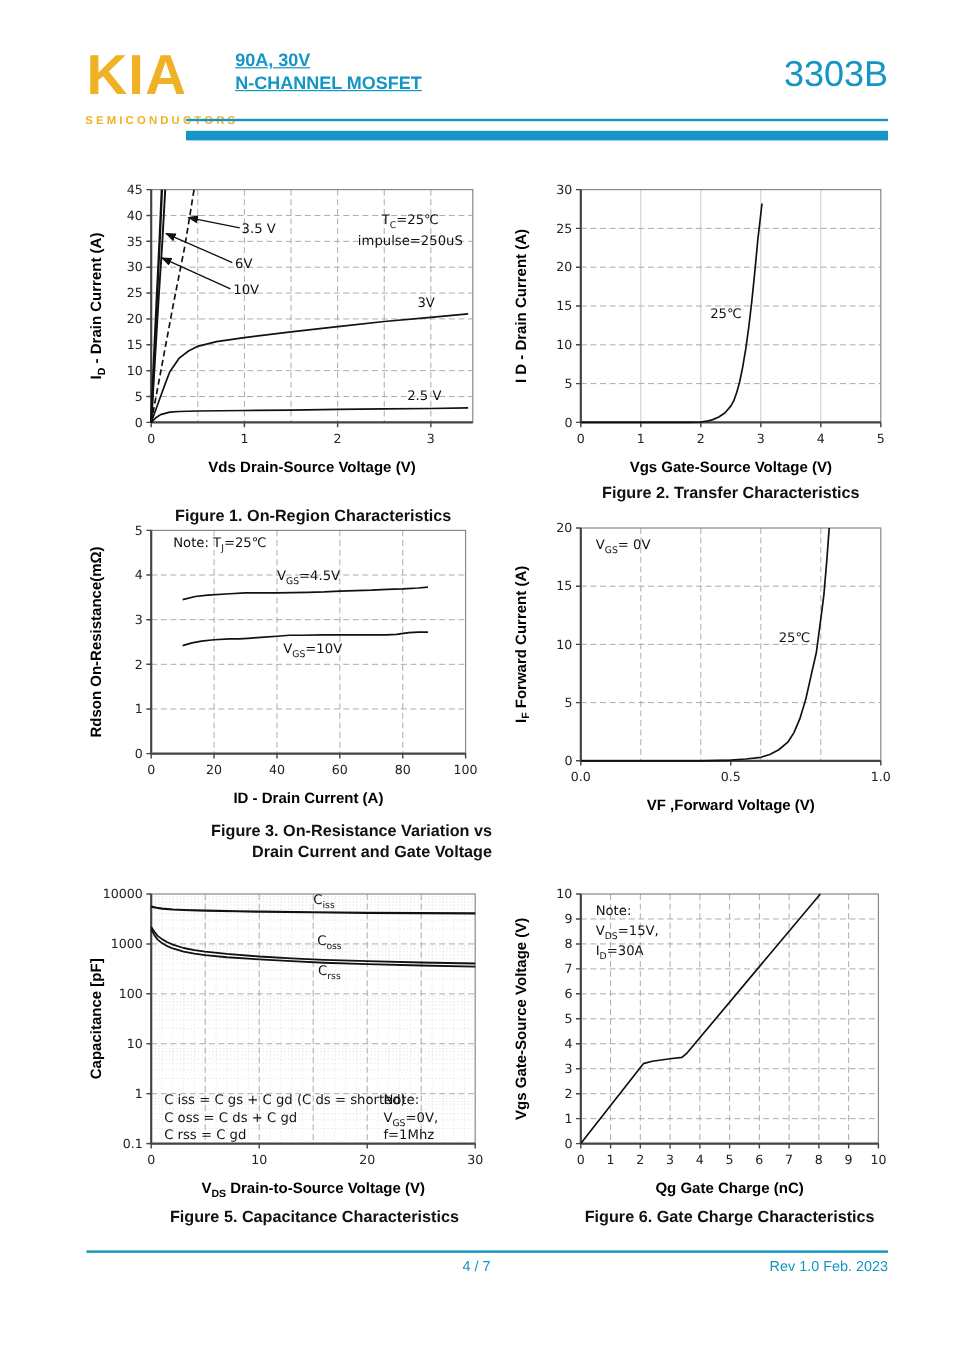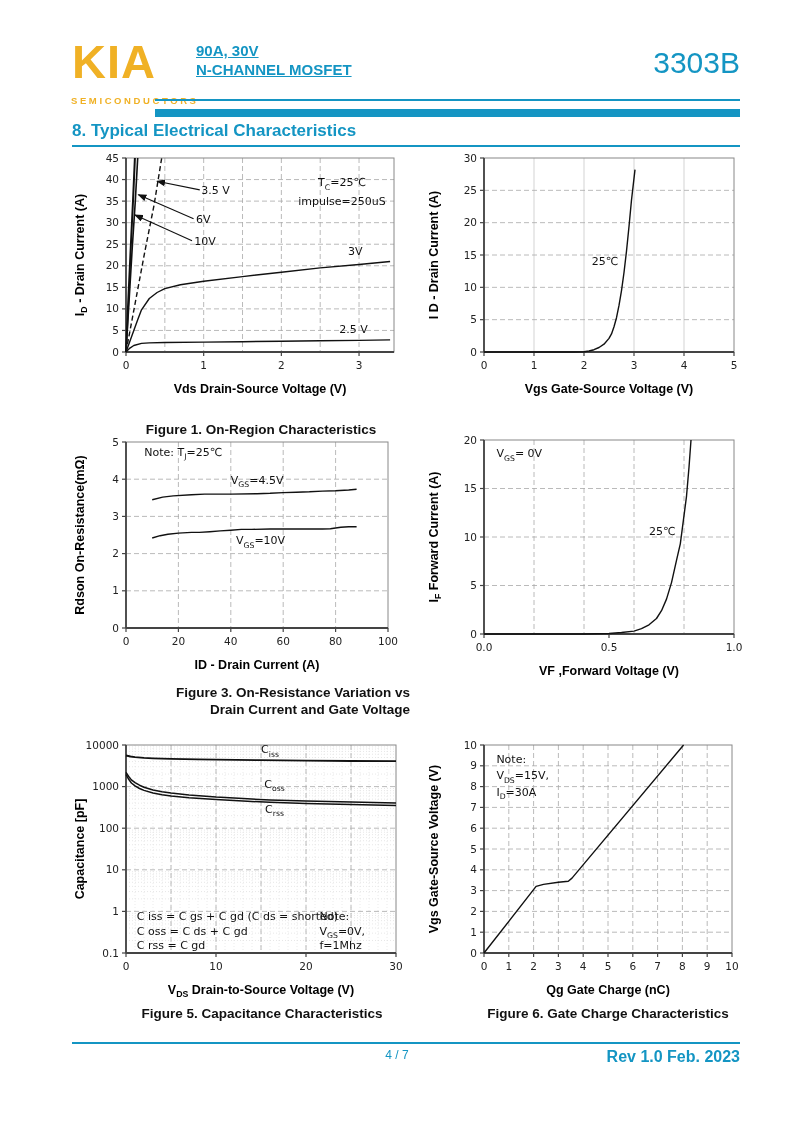--- a/index.html
+++ b/index.html
@@ -32,40 +32,39 @@
   .caption{text-align:center;font-size:13.5px;font-weight:bold;color:#111;
            line-height:16.5px;white-space:pre-line;margin-top:1px;}
   .tick{font-family:"DejaVu Sans","Liberation Sans",sans-serif;font-size:10.5px;fill:#222;}
   .ann{font-family:"DejaVu Sans","Liberation Sans",sans-serif;font-size:11px;fill:#111;}
   .axl{font-family:"Liberation Sans","DejaVu Sans",sans-serif;font-size:12.5px;font-weight:bold;fill:#000;}
 
   
   .footer-rule{position:absolute;left:72px;top:1042px;width:668px;height:2px;background:var(--accent);}
   .page-num{position:absolute;left:0;top:1048px;width:794px;text-align:center;
         color:var(--accent);font-weight:normal;font-size:12px;}
-  .rev{position:absolute;right:54px;top:1048px;color:var(--accent);font-weight:bold;font-size:16px;}
+  .rev{position:absolute;right:54px;top:1048px;color:var(--accent);font-weight:normal;font-size:12px;}
 </style>
 </head>
 <body>
 
 <div class="page">
 
   <header>
     <div class="logo">KIA</div>
     <div class="logo-sub">SEMICONDUCTORS</div>
     <div class="subtitle">
       <div>90A,  30V</div>
       <div>N-CHANNEL MOSFET</div>
     </div>
     <div class="part">3303B</div>
     <div class="rule-thin"></div>
     <div class="rule-thick"></div>
   </header>
 
-  <div class="section-title">8. Typical Electrical Characteristics</div>
 
   <div class="fig" id="fig1">
     <svg width="338" height="252">
         <line x1="94.84057971014494" x2="94.84057971014494" y1="8" y2="202" stroke="#a8a8a8" stroke-dasharray="5 3" stroke-width="0.8"></line>
         <line x1="133.68115942028987" x2="133.68115942028987" y1="8" y2="202" stroke="#a8a8a8" stroke-dasharray="5 3" stroke-width="0.8"></line>
         <line x1="172.52173913043478" x2="172.52173913043478" y1="8" y2="202" stroke="#a8a8a8" stroke-dasharray="5 3" stroke-width="0.8"></line>
         <line x1="211.36231884057972" x2="211.36231884057972" y1="8" y2="202" stroke="#a8a8a8" stroke-dasharray="5 3" stroke-width="0.8"></line>
         <line x1="250.20289855072463" x2="250.20289855072463" y1="8" y2="202" stroke="#a8a8a8" stroke-dasharray="5 3" stroke-width="0.8"></line>
         <line x1="289.04347826086956" x2="289.04347826086956" y1="8" y2="202" stroke="#a8a8a8" stroke-dasharray="5 3" stroke-width="0.8"></line>
         <line x1="56" x2="324" y1="180.44444444444446" y2="180.44444444444446" stroke="#a8a8a8" stroke-dasharray="5 3" stroke-width="0.8"></line>
@@ -171,20 +170,21 @@
         <text x="53" y="76.16666666666669" text-anchor="end" class="tick">20</text>
         <line x1="56" x2="60" y1="40.333333333333314" y2="40.333333333333314" stroke="#444" stroke-width="1.2"></line>
         <text x="53" y="43.833333333333314" text-anchor="end" class="tick">25</text>
         <line x1="56" x2="60" y1="8" y2="8" stroke="#444" stroke-width="1.2"></line>
         <text x="53" y="11.5" text-anchor="end" class="tick">30</text>
         <path d="M60.0,202.0L150.0,202.0L160.0,201.7L165.0,201.0L170.0,199.7L175.0,197.5L180.0,194.2L185.0,188.4L187.5,183.9L190.0,176.8L192.5,167.7L195.0,155.4L197.5,140.6L200.0,122.5L202.5,101.1L205.0,76.5L207.5,50.0L211.0,19.6" fill="none" stroke="#111" stroke-width="1.4" stroke-linejoin="round"></path>
         <text x="181" y="114.7" text-anchor="middle" class="ann"><tspan>25℃</tspan></text>
         <text x="185" y="243" text-anchor="middle" class="axl"><tspan>Vgs Gate-Source Voltage (V)</tspan></text>
         <text x="14" y="105" text-anchor="middle" class="axl" transform="rotate(-90 14 105)"><tspan>I D - Drain Current (A)</tspan></text>
       </svg>
+    <div class="caption" style="padding-left: 48px;">Figure 2. Transfer Characteristics</div>
   </div>
 
   <div class="fig" id="fig3">
     <svg width="338" height="252">
         <line x1="108.4" x2="108.4" y1="10" y2="196" stroke="#a8a8a8" stroke-dasharray="5 3" stroke-width="0.8"></line>
         <line x1="160.8" x2="160.8" y1="10" y2="196" stroke="#a8a8a8" stroke-dasharray="5 3" stroke-width="0.8"></line>
         <line x1="213.2" x2="213.2" y1="10" y2="196" stroke="#a8a8a8" stroke-dasharray="5 3" stroke-width="0.8"></line>
         <line x1="265.6" x2="265.6" y1="10" y2="196" stroke="#a8a8a8" stroke-dasharray="5 3" stroke-width="0.8"></line>
         <line x1="56" x2="318" y1="158.8" y2="158.8" stroke="#a8a8a8" stroke-dasharray="5 3" stroke-width="0.8"></line>
         <line x1="56" x2="318" y1="121.6" y2="121.6" stroke="#a8a8a8" stroke-dasharray="5 3" stroke-width="0.8"></line>

